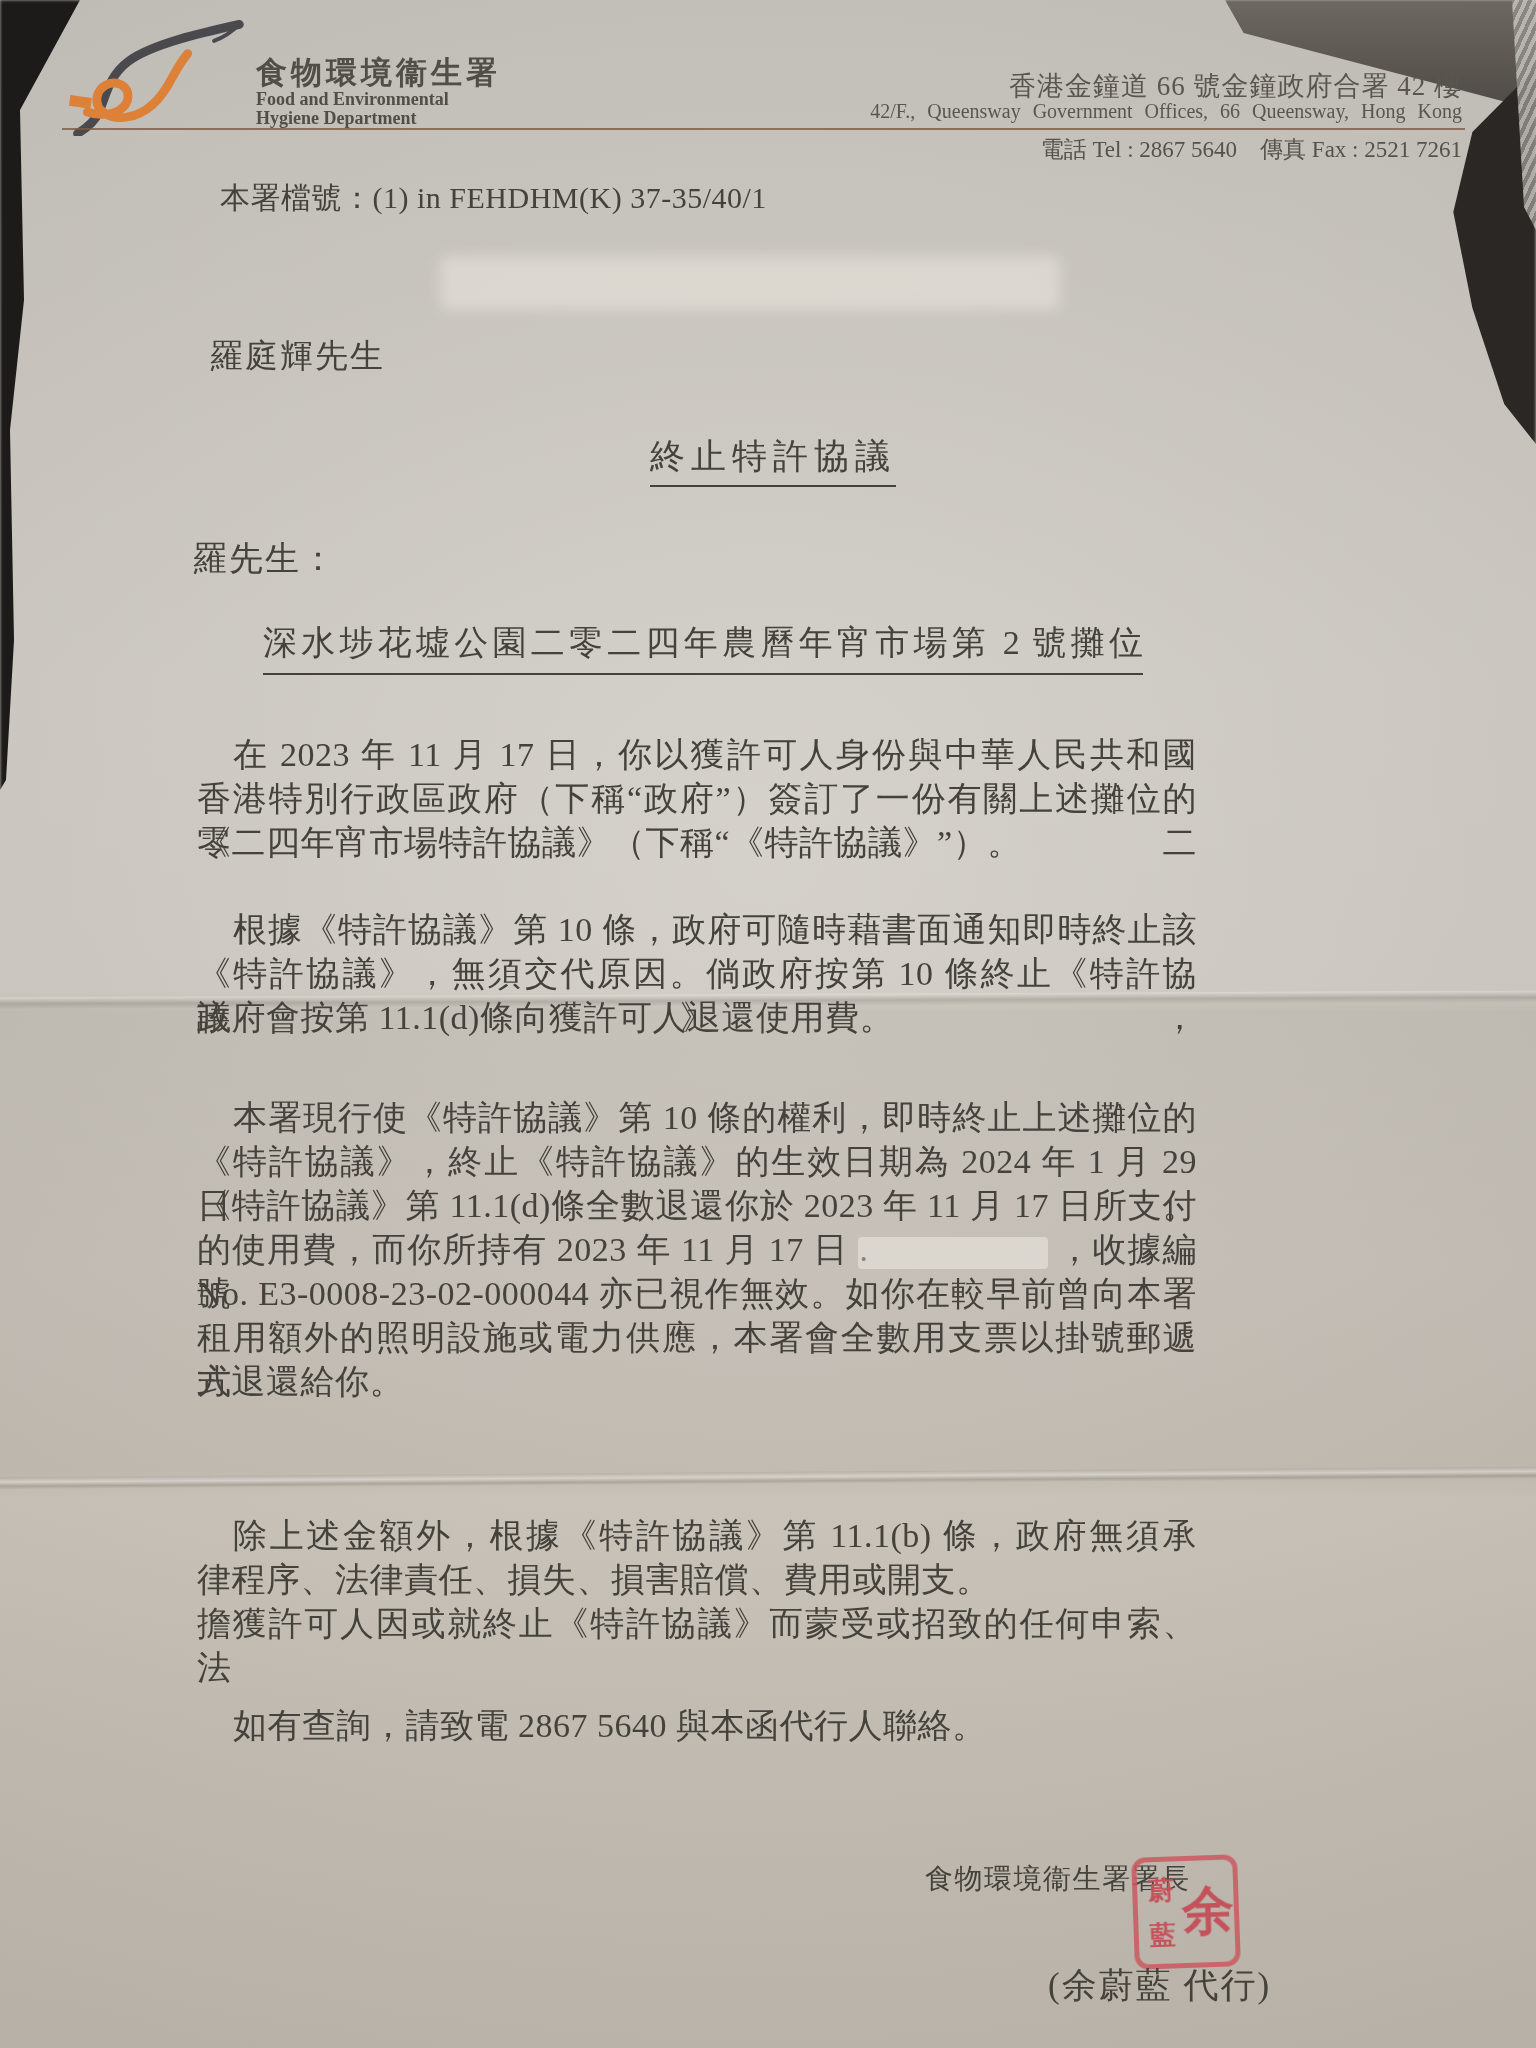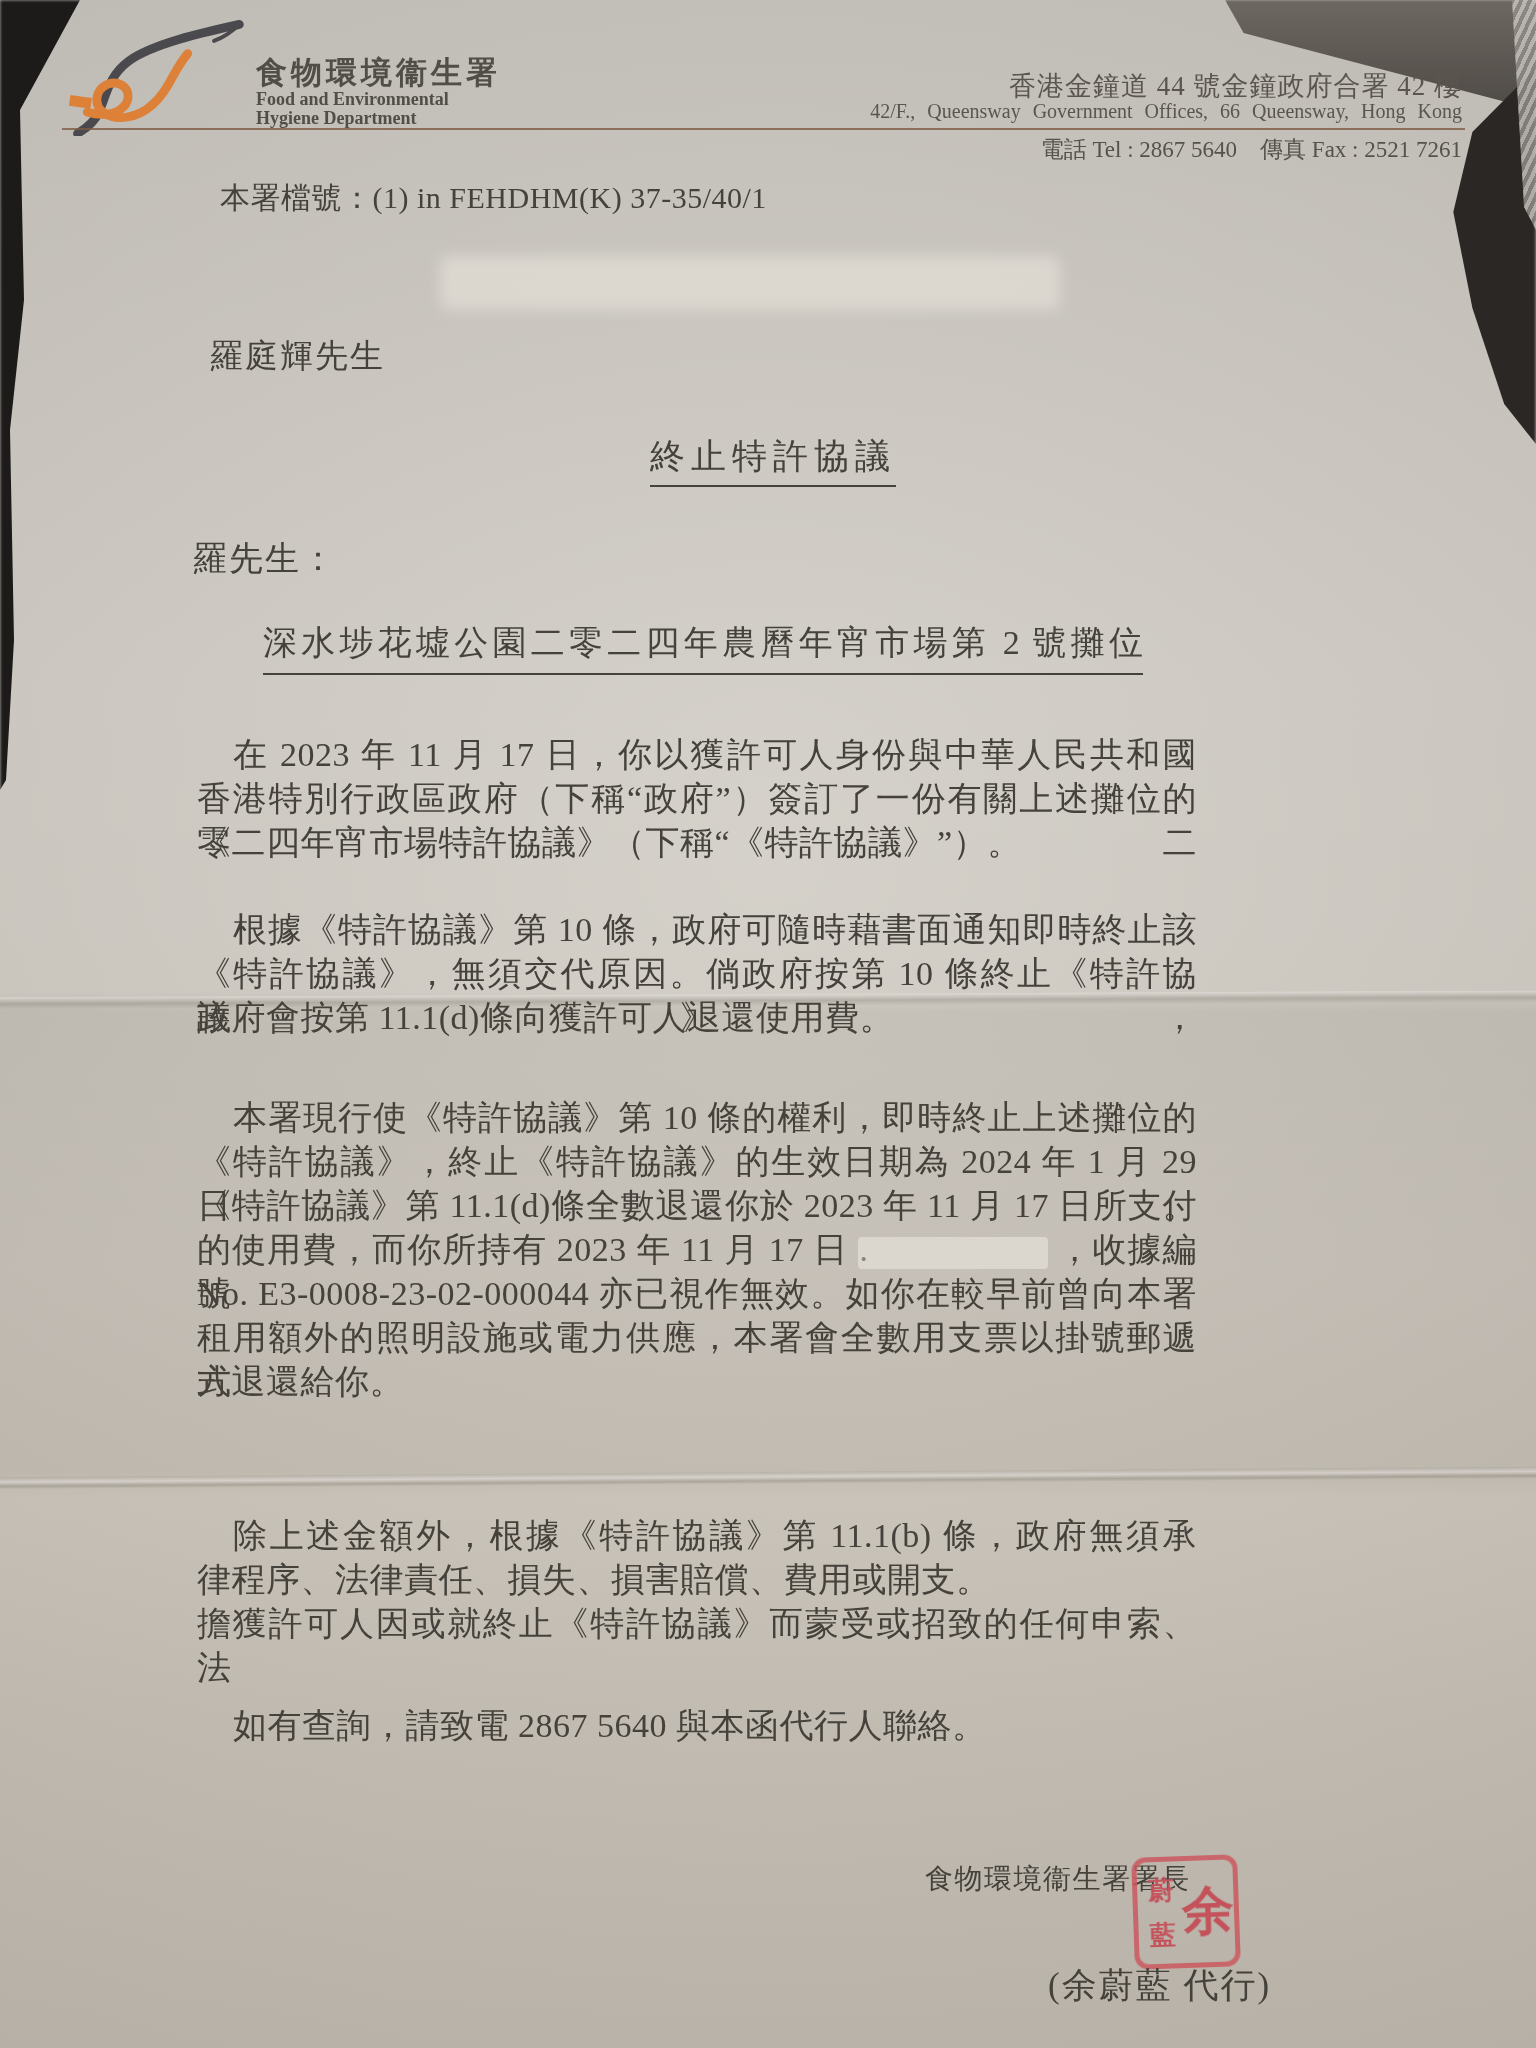--- a/index.html
+++ b/index.html
@@ -96,21 +96,21 @@
       <path d="M30,96 C40,99 54,100 63,94 C74,87 75,74 65,68 C55,63 42,69 40,81 C38,95 53,104 71,101
                C93,98 108,79 118,59 C123,50 127,43 133,36" stroke="#dd8038" stroke-width="9" fill="none" stroke-linecap="round"></path>
       <path d="M12,84 L34,87" stroke="#dd8038" stroke-width="11" stroke-linecap="butt"></path>
     </svg>
   </div>
   <div class="abs dept-zh">食物環境衞生署</div>
   <div class="abs dept-en">
     <div>Food and Environmental</div>
     <div>Hygiene Department</div>
   </div>
-  <div class="abs addr-zh">香港金鐘道 44 號金鐘政府合署 42 樓</div>
+  <div class="abs addr-zh">香港金鐘道 66 號金鐘政府合署 42 樓</div>
   <div class="abs addr-en">42/F., Queensway Government Offices, 66 Queensway, Hong Kong</div>
   <div class="abs rule"></div>
   <div class="abs telfax">電話 Tel : 2867 5640　傳真 Fax : 2521 7261</div>
 
   <div class="abs fileref">本署檔號：(1) in FEHDHM(K) 37-35/40/1</div>
 
   <div class="abs whiteout"></div>
 
   <div class="abs recipient">羅庭輝先生</div>
   <div class="abs title">終止特許協議</div>

